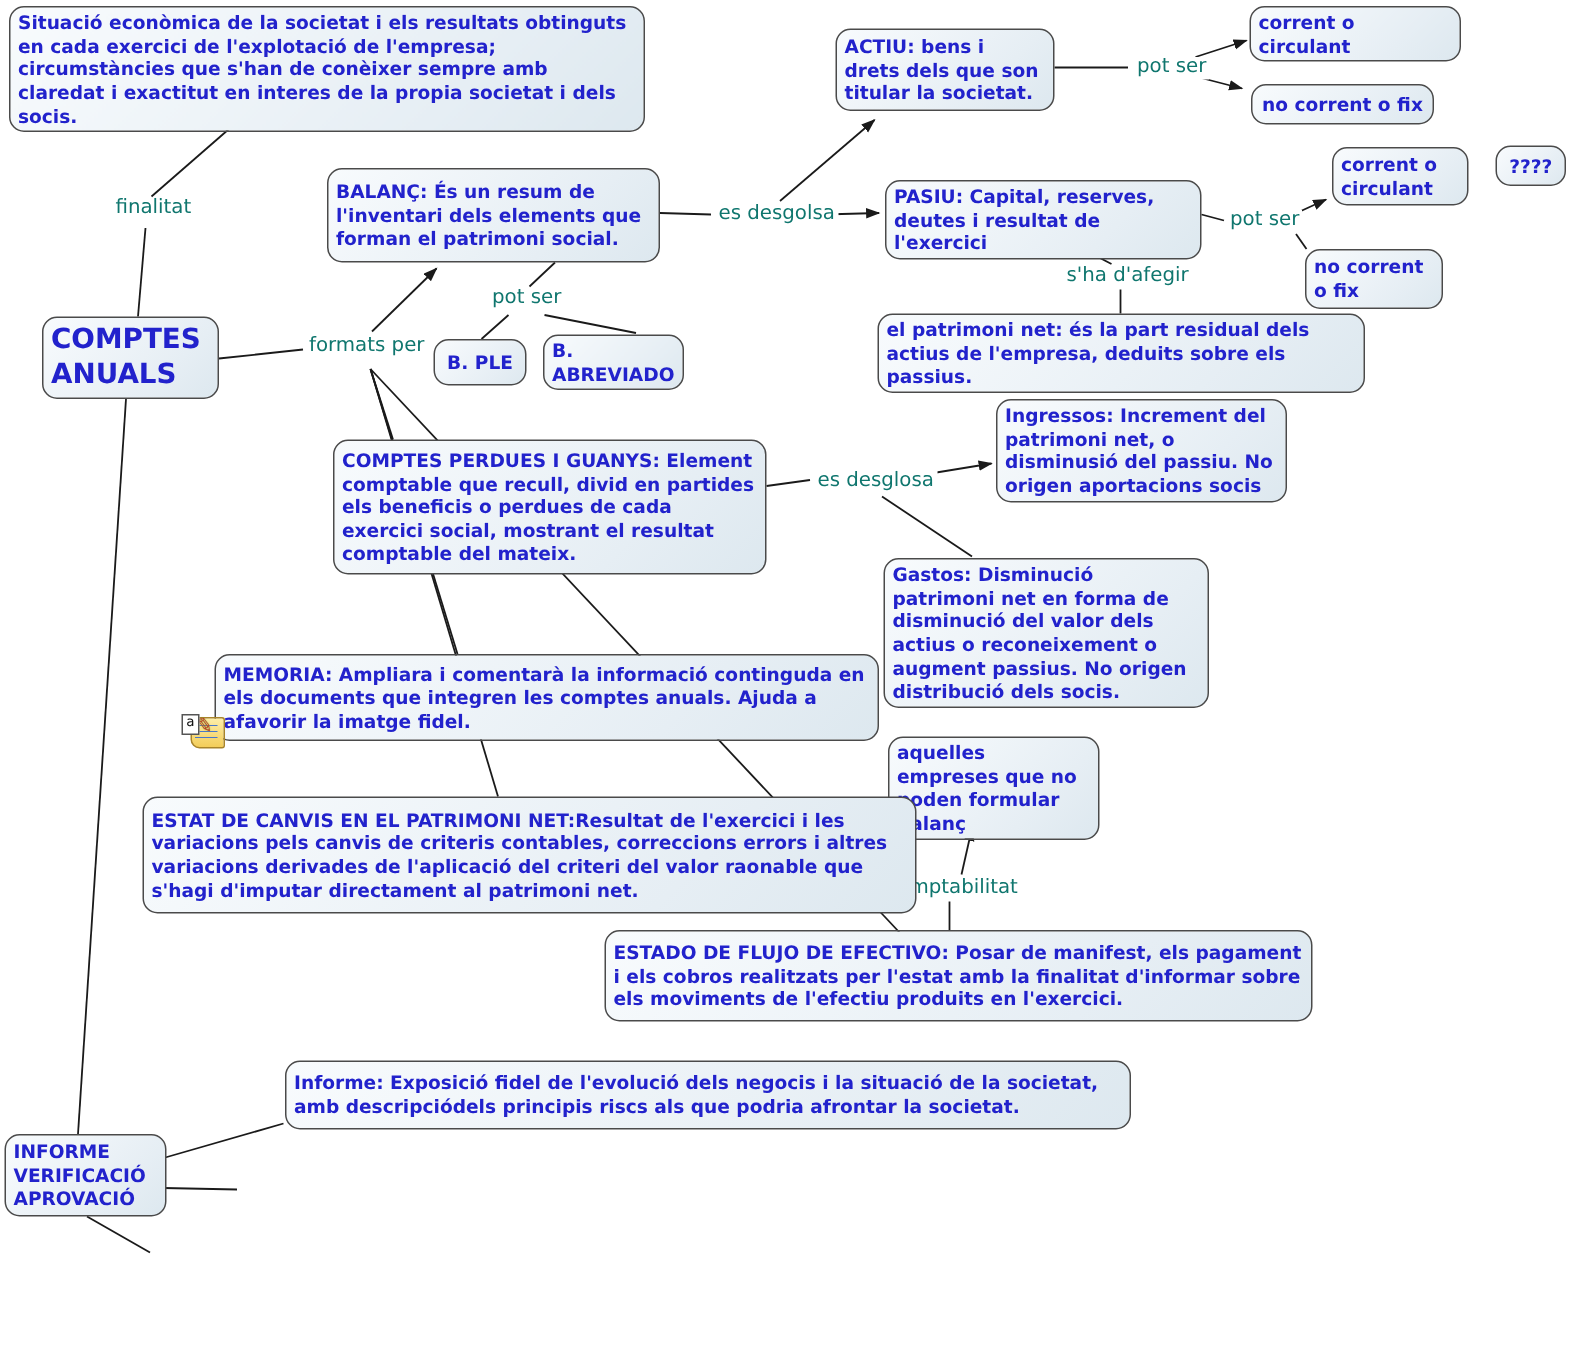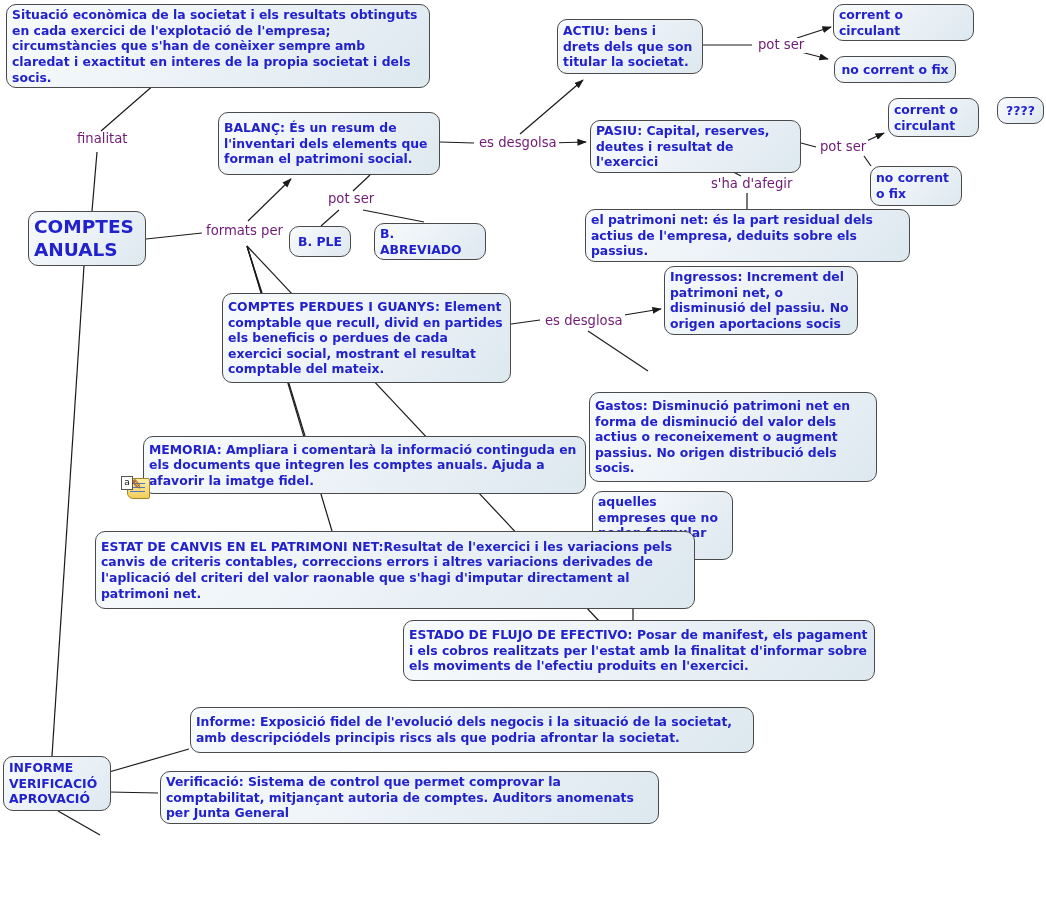--- a/index.html
+++ b/index.html
@@ -11,21 +11,21 @@
   .node{
     position:absolute;z-index:3;box-sizing:border-box;
     display:flex;align-items:center;justify-content:center;text-align:left;
     background:linear-gradient(135deg,#f8fbfd 0%,#e6eef4 70%,#dde8ef 100%);
     border:1.4px solid #4a4a4a;border-radius:10px;
     color:#2222cc;font-weight:bold;font-size:12.4px;line-height:1.26;
     padding:2px 5px;
   }
   .node.big{font-size:18.5px;line-height:1.2;}
   .label{
-    position:absolute;z-index:2;color:#701a75;font-size:13.2px;line-height:1.1;
+    position:absolute;z-index:2;color:#0f766e;font-size:13.2px;line-height:1.1;
     background:#ffffff;padding:0 2px;white-space:nowrap;font-weight:normal;
   }
   
   .anno{
     position:absolute;left:121px;top:476px;width:28px;height:23px;z-index:4;
   }
   .anno .sheet{
     position:absolute;left:6px;top:2px;width:21px;height:19px;
     background:linear-gradient(180deg,#fdeea8,#f3cd5a);
     border:1px solid #a8842a;border-radius:2px 2px 2px 6px;
@@ -106,31 +106,30 @@
   <div class="node" style="left:833px;top:4px;width:141px;min-height:27px">corrent o circulant</div>
   <div class="node" style="left:834px;top:56px;width:122px;min-height:27px">no corrent o fix</div>
   <div class="node" style="left:218px;top:112px;width:222px;min-height:63px">BALANÇ: És un resum de l'inventari dels elements que forman el patrimoni social.</div>
   <div class="node" style="left:590px;top:120px;width:211px;min-height:44px">PASIU: Capital, reserves, deutes i resultat de l'exercici</div>
   <div class="node" style="left:888px;top:98px;width:91px;min-height:39px">corrent o circulant</div>
   <div class="node" style="left:997px;top:97px;width:47px;min-height:27px">????</div>
   <div class="node" style="left:870px;top:166px;width:92px;min-height:40px">no corrent o fix</div>
   <div class="node" style="left:585px;top:209px;width:325px;min-height:42px">el patrimoni net: és la part residual dels actius de l'empresa, deduits sobre els passius.</div>
   <div class="node big" style="left:28px;top:211px;width:118px;min-height:55px">COMPTES ANUALS</div>
   <div class="node" style="left:289px;top:226px;width:62px;min-height:31px">B. PLE</div>
-  <div class="node" style="left:374px;top:223px;width:112px;min-height:29px">B. ABREVIADO</div>
+  <div class="node" style="left:362px;top:223px;width:94px;min-height:29px">B. ABREVIADO</div>
   <div class="node" style="left:222px;top:293px;width:289px;min-height:90px">COMPTES PERDUES I GUANYS: Element comptable que recull, divid en partides els beneficis o perdues de cada exercici social, mostrant el resultat comptable del mateix.</div>
   <div class="node" style="left:664px;top:266px;width:194px;min-height:64px">Ingressos: Increment del patrimoni net, o disminusió del passiu. No origen aportacions socis</div>
-  <div class="node" style="left:589px;top:392px;width:288px;min-height:90px">Gastos: Disminució patrimoni net en forma de disminució del valor dels actius o reconeixement o augment passius. No origen distribució dels socis.</div>
+  <div class="node" style="left:589px;top:372px;width:217px;min-height:90px">Gastos: Disminució patrimoni net en forma de disminució del valor dels actius o reconeixement o augment passius. No origen distribució dels socis.</div>
   <div class="node" style="left:143px;top:436px;width:443px;min-height:58px">MEMORIA: Ampliara i comentarà la informació continguda en els documents que integren les comptes anuals. Ajuda a afavorir la imatge fidel.</div>
   <div class="node" style="left:592px;top:491px;width:141px;min-height:58px">aquelles empreses que no poden formular balanç</div>
-  <div class="node" style="left:95px;top:531px;width:600px;min-height:78px">ESTAT DE CANVIS EN EL PATRIMONI NET:Resultat de l'exercici i les variacions pels canvis de criteris contables, correccions errors i altres variacions derivades de l'aplicació del criteri del valor raonable que s'hagi d'imputar directament al patrimoni net.</div>
+  <div class="node" style="left:95px;top:531px;width:516px;min-height:78px">ESTAT DE CANVIS EN EL PATRIMONI NET:Resultat de l'exercici i les variacions pels canvis de criteris contables, correccions errors i altres variacions derivades de l'aplicació del criteri del valor raonable que s'hagi d'imputar directament al patrimoni net.</div>
   <div class="node" style="left:403px;top:620px;width:472px;min-height:61px">ESTADO DE FLUJO DE EFECTIVO: Posar de manifest, els pagament i els cobros realitzats per l'estat amb la finalitat d'informar sobre els moviments de l'efectiu produits en l'exercici.</div>
   <div class="node" style="left:190px;top:707px;width:564px;min-height:46px">Informe: Exposició fidel de l'evolució dels negocis i la situació de la societat, amb descripciódels principis riscs als que podria afrontar la societat.</div>
   <div class="node" style="left:3px;top:756px;width:108px;min-height:55px">INFORME VERIFICACIÓ APROVACIÓ</div>
-  <div class="node" style="left:160px;top:771px;width:499px;min-height:46px">Verificació: Sistema de control que permet comprovar la comptabilitat, mitjançant autoria de comptes. Auditors anomenats per Junta General</div>
 
   <div class="anno">
     <div class="sheet"></div>
     <div class="lines"></div>
     <div class="pen">✎</div>
     <div class="a-tag">a</div>
   </div>
 
 </div>
 

